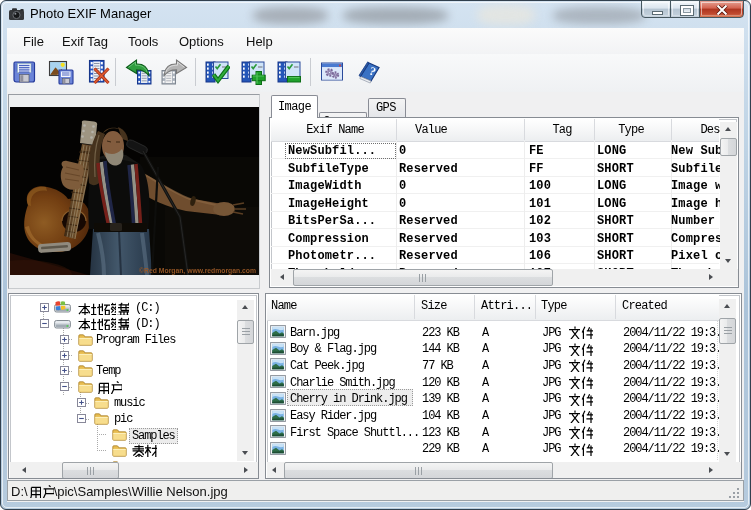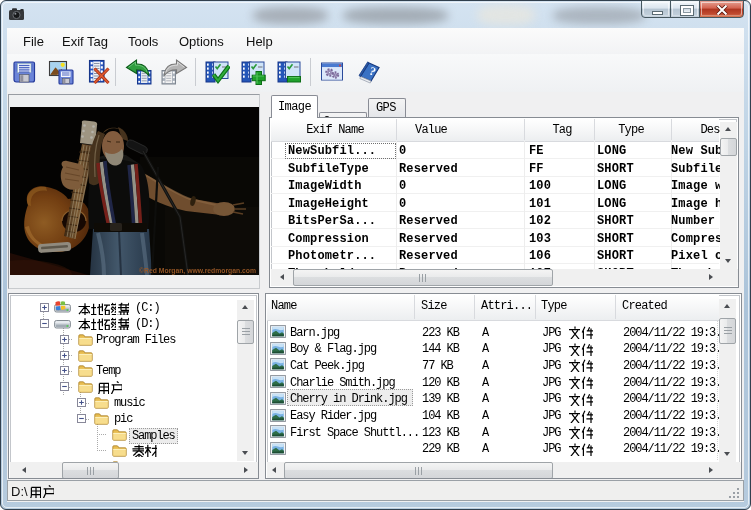--- a/index.html
+++ b/index.html
@@ -166,20 +166,21 @@
   <div class="inner"></div>
  </div>
 
  <svg class="abs" style="left:8px;top:6px" width="17" height="16" viewBox="0 0 17 16">
   <rect x="1" y="4" width="15" height="10" rx="1.5" fill="#35373a"></rect>
   <rect x="4" y="2.2" width="5" height="3" rx="1" fill="#2c2e31"></rect>
   <rect x="12.5" y="3" width="3" height="2" fill="#2c2e31"></rect>
   <circle cx="8.5" cy="9" r="3.6" fill="#17181a" stroke="#6a6d72" stroke-width="1"></circle>
   <circle cx="7.4" cy="7.8" r="1" fill="#8b8f95"></circle>
  </svg>
+ <div id="title">Photo EXIF Manager</div>
  <div id="capbtns">
   <div class="cb" id="cb-min">
         <div class="sh"></div>
         <div class="minbar"></div>
       </div>
   <div class="cb" id="cb-max">
         <div class="sh"></div>
         <div class="maxbox">
           <i></i>
         </div>
@@ -928,17 +929,18 @@
   </div>
   <div id="statusbar">
         <div class="txt" id="statustxt">
           <span>D:\</span>
           <svg class="cjk">
             <use href="#cjk-yong"></use>
           </svg>
           <svg class="cjk">
             <use href="#cjk-hu"></use>
           </svg>
+          <span>\pic\Samples\Willie Nelson.jpg</span>
         </div>
         <div style="position:absolute;right:3px;bottom:1px;width:12px;height:12px;background:radial-gradient(circle at 2px 10px,#9aa0a6 1.1px,transparent 1.5px),radial-gradient(circle at 6px 10px,#9aa0a6 1.1px,transparent 1.5px),radial-gradient(circle at 10px 10px,#9aa0a6 1.1px,transparent 1.5px),radial-gradient(circle at 6px 6px,#9aa0a6 1.1px,transparent 1.5px),radial-gradient(circle at 10px 6px,#9aa0a6 1.1px,transparent 1.5px),radial-gradient(circle at 10px 2px,#9aa0a6 1.1px,transparent 1.5px);"></div>
       </div>
  </div>
 </div>
 
 </body></html>

